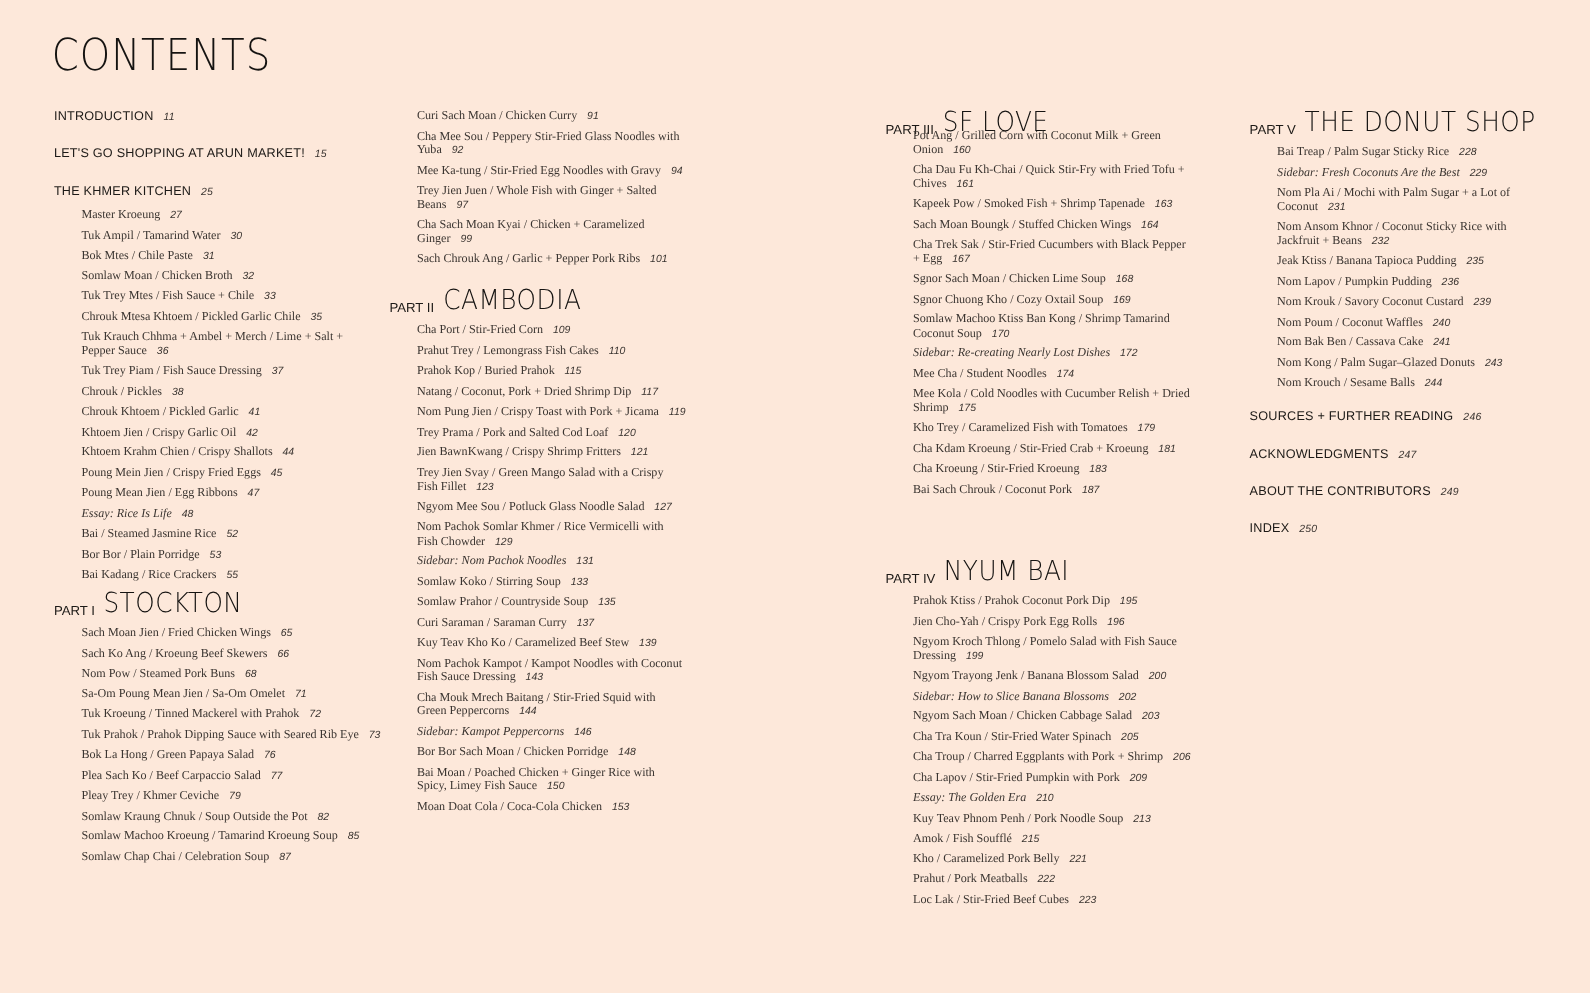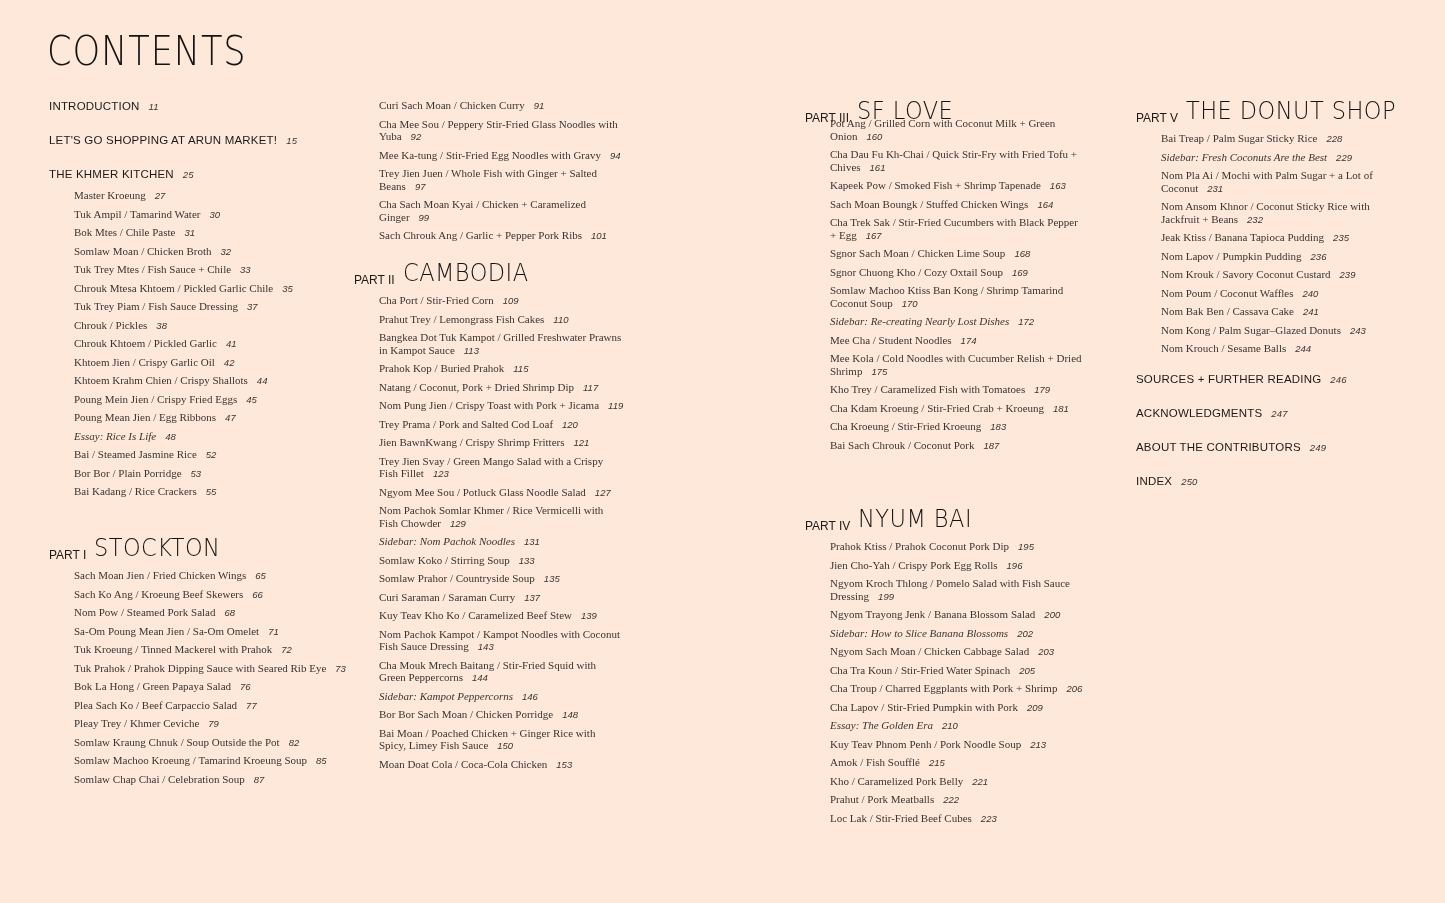--- a/index.html
+++ b/index.html
@@ -74,41 +74,42 @@
   <span>THE KHMER KITCHEN</span><span class="pg">25</span>
 </div>
 
 <ul class="list" id="list-kk" style="left:74px;top:189px;width:250px">
     <li class="item"><span class="t">Master Kroeung</span><span class="pg">27</span></li>
     <li class="item"><span class="t">Tuk Ampil / Tamarind Water</span><span class="pg">30</span></li>
     <li class="item"><span class="t">Bok Mtes / Chile Paste</span><span class="pg">31</span></li>
     <li class="item"><span class="t">Somlaw Moan / Chicken Broth</span><span class="pg">32</span></li>
     <li class="item"><span class="t">Tuk Trey Mtes / Fish Sauce + Chile</span><span class="pg">33</span></li>
     <li class="item"><span class="t">Chrouk Mtesa Khtoem / Pickled Garlic Chile</span><span class="pg">35</span></li>
+    <li class="item"><span class="t">Tuk Krauch Chhma + Ambel + Merch / Lime + Salt + Pepper Sauce</span><span class="pg">36</span></li>
     <li class="item"><span class="t">Tuk Trey Piam / Fish Sauce Dressing</span><span class="pg">37</span></li>
     <li class="item"><span class="t">Chrouk / Pickles</span><span class="pg">38</span></li>
     <li class="item"><span class="t">Chrouk Khtoem / Pickled Garlic</span><span class="pg">41</span></li>
     <li class="item"><span class="t">Khtoem Jien / Crispy Garlic Oil</span><span class="pg">42</span></li>
     <li class="item"><span class="t">Khtoem Krahm Chien / Crispy Shallots</span><span class="pg">44</span></li>
     <li class="item"><span class="t">Poung Mein Jien / Crispy Fried Eggs</span><span class="pg">45</span></li>
     <li class="item"><span class="t">Poung Mean Jien / Egg Ribbons</span><span class="pg">47</span></li>
     <li class="item ital"><span class="t">Essay: Rice Is Life</span><span class="pg">48</span></li>
     <li class="item"><span class="t">Bai / Steamed Jasmine Rice</span><span class="pg">52</span></li>
     <li class="item"><span class="t">Bor Bor / Plain Porridge</span><span class="pg">53</span></li>
     <li class="item"><span class="t">Bai Kadang / Rice Crackers</span><span class="pg">55</span></li>
   </ul>
 
 <div class="part-head" style="left:49px;top:533px">
   <span class="part-label">PART I</span>
   <span class="part-name">STOCKTON</span>
 </div>
 <ul class="list" style="left:74px;top:569px;width:285px">
     <li class="item"><span class="t">Sach Moan Jien / Fried Chicken Wings</span><span class="pg">65</span></li>
     <li class="item"><span class="t">Sach Ko Ang / Kroeung Beef Skewers</span><span class="pg">66</span></li>
-    <li class="item"><span class="t">Nom Pow / Steamed Pork Salad</span><span class="pg">68</span></li>
+    <li class="item"><span class="t">Nom Pow / Steamed Pork Buns</span><span class="pg">68</span></li>
     <li class="item"><span class="t">Sa-Om Poung Mean Jien / Sa-Om Omelet</span><span class="pg">71</span></li>
     <li class="item"><span class="t">Tuk Kroeung / Tinned Mackerel with Prahok</span><span class="pg">72</span></li>
     <li class="item"><span class="t">Tuk Prahok / Prahok Dipping Sauce with Seared Rib Eye</span><span class="pg">73</span></li>
     <li class="item"><span class="t">Bok La Hong / Green Papaya Salad</span><span class="pg">76</span></li>
     <li class="item"><span class="t">Plea Sach Ko / Beef Carpaccio Salad</span><span class="pg">77</span></li>
     <li class="item"><span class="t">Pleay Trey / Khmer Ceviche</span><span class="pg">79</span></li>
     <li class="item"><span class="t">Somlaw Kraung Chnuk / Soup Outside the Pot</span><span class="pg">82</span></li>
     <li class="item"><span class="t">Somlaw Machoo Kroeung / Tamarind Kroeung Soup</span><span class="pg">85</span></li>
     <li class="item"><span class="t">Somlaw Chap Chai / Celebration Soup</span><span class="pg">87</span></li>
   </ul>
@@ -122,21 +123,20 @@
     <li class="item"><span class="t">Sach Chrouk Ang / Garlic + Pepper Pork Ribs</span><span class="pg">101</span></li>
   </ul>
 
 <div class="part-head" style="left:354px;top:258px">
   <span class="part-label">PART II</span>
   <span class="part-name">CAMBODIA</span>
 </div>
 <ul class="list" style="left:379px;top:294px;width:245px">
     <li class="item"><span class="t">Cha Port / Stir-Fried Corn</span><span class="pg">109</span></li>
     <li class="item"><span class="t">Prahut Trey / Lemongrass Fish Cakes</span><span class="pg">110</span></li>
-    <li class="item"><span class="t">Bangkea Dot Tuk Kampot / Grilled Freshwater Prawns in Kampot Sauce</span><span class="pg">113</span></li>
     <li class="item"><span class="t">Prahok Kop / Buried Prahok</span><span class="pg">115</span></li>
     <li class="item"><span class="t">Natang / Coconut, Pork + Dried Shrimp Dip</span><span class="pg">117</span></li>
     <li class="item"><span class="t">Nom Pung Jien / Crispy Toast with Pork + Jicama</span><span class="pg">119</span></li>
     <li class="item"><span class="t">Trey Prama / Pork and Salted Cod Loaf</span><span class="pg">120</span></li>
     <li class="item"><span class="t">Jien BawnKwang / Crispy Shrimp Fritters</span><span class="pg">121</span></li>
     <li class="item"><span class="t">Trey Jien Svay / Green Mango Salad with a Crispy Fish Fillet</span><span class="pg">123</span></li>
     <li class="item"><span class="t">Ngyom Mee Sou / Potluck Glass Noodle Salad</span><span class="pg">127</span></li>
     <li class="item"><span class="t">Nom Pachok Somlar Khmer / Rice Vermicelli with Fish Chowder</span><span class="pg">129</span></li>
     <li class="item ital"><span class="t">Sidebar: Nom Pachok Noodles</span><span class="pg">131</span></li>
     <li class="item"><span class="t">Somlaw Koko / Stirring Soup</span><span class="pg">133</span></li>

